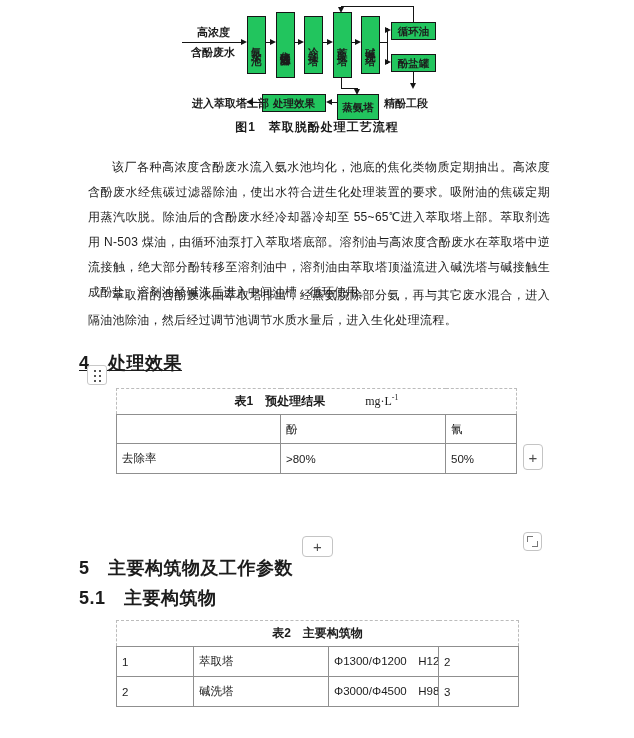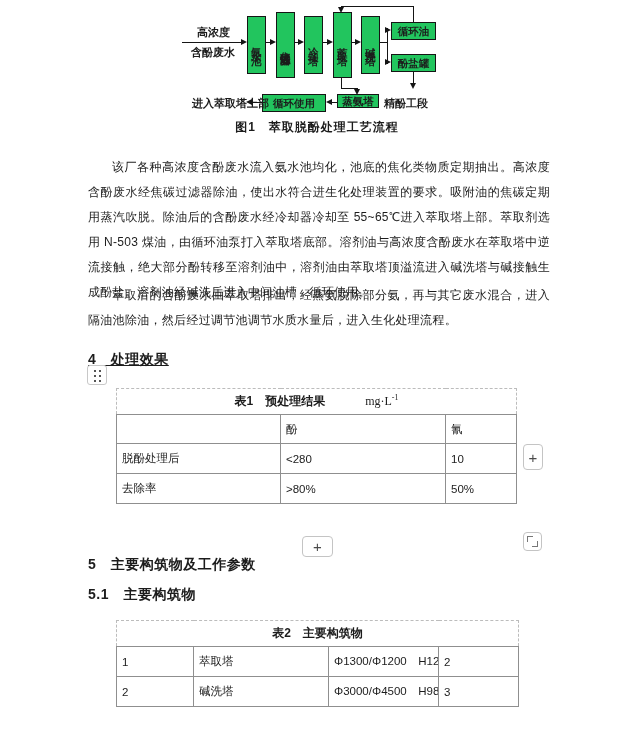--- a/index.html
+++ b/index.html
@@ -17,21 +17,21 @@
   .hline{position:absolute;height:1px;background:#151515;}
   .vline{position:absolute;width:1px;background:#151515;}
   .arr-r{position:absolute;width:0;height:0;border-top:3.5px solid transparent;border-bottom:3.5px solid transparent;border-left:6px solid #151515;}
   .arr-l{position:absolute;width:0;height:0;border-top:3.5px solid transparent;border-bottom:3.5px solid transparent;border-right:6px solid #151515;}
   .arr-d{position:absolute;width:0;height:0;border-left:3.5px solid transparent;border-right:3.5px solid transparent;border-top:6px solid #151515;}
   .fig-caption{position:absolute;top:119px;left:0;width:634px;text-align:center;font-weight:bold;font-size:12px;letter-spacing:1px;}
 
   
   .para{position:absolute;left:88px;width:462px;font-size:12px;line-height:25px;
         text-align:justify;text-indent:24px;letter-spacing:0.3px;}
-  .heading{position:absolute;left:88px;font-size:14px;font-weight:bold;letter-spacing:0.5px;}
+  .heading{position:absolute;left:79px;font-size:18px;font-weight:bold;letter-spacing:0.5px;}
   .underlined{text-decoration:underline;}
 
   
   table{border-collapse:collapse;table-layout:fixed;font-size:11.5px;background:#fff;}
   td{border:1px solid #8f8f8f;padding:0 3px 0 5px;height:29px;vertical-align:middle;overflow:hidden;white-space:nowrap;}
   td.cap{border:1px dashed #bcbcbc;text-align:center;font-weight:bold;height:25px;font-size:12px;padding:0;}
   td.hdr{height:28px;}
   .unit{font-family:"Liberation Serif",serif;font-weight:normal;margin-left:40px;font-size:12px;letter-spacing:0;}
   .unit sup{font-size:8px;}
 
@@ -60,22 +60,22 @@
     <div class="diag-label" style="left:191px;top:45px;">含酚废水</div>
 
     <div class="box tower t3" style="left:247px;top:16px;width:19px;height:58px;">氨水池</div>
     <div class="box tower t5" style="left:276px;top:12px;width:19px;height:66px;">焦碳过滤器</div>
     <div class="box tower t3" style="left:304px;top:16px;width:19px;height:58px;">冷却塔</div>
     <div class="box tower t3" style="left:333px;top:12px;width:19px;height:66px;">萃取塔</div>
     <div class="box tower t3" style="left:361px;top:16px;width:19px;height:58px;">碱洗塔</div>
 
     <div class="box" style="left:391px;top:22px;width:45px;height:18px;">循环油</div>
     <div class="box" style="left:391px;top:54px;width:45px;height:18px;">酚盐罐</div>
-    <div class="box" style="left:337px;top:94px;width:42px;height:14px;">蒸氨塔</div>
-    <div class="box" style="left:262px;top:94px;width:64px;height:18px;">循环使用</div>
+    <div class="box" style="left:337px;top:94px;width:42px;height:26px;">蒸氨塔</div>
+    <div class="box" style="left:262px;top:94px;width:64px;height:18px;">处理效果</div>
 
     <div class="diag-label" style="left:192px;top:96px;">进入萃取塔上部</div>
     <div class="diag-label" style="left:384px;top:96px;">精酚工段</div>
 
     <div>
       <div class="hline" style="left:182px;top:42px;width:59px;"></div>
       <div class="arr-r" style="left:241px;top:39px;"></div>
 
       <div class="hline" style="left:266px;top:42px;width:6px;"></div>
       <div class="arr-r" style="left:270px;top:39px;"></div>
@@ -133,25 +133,20 @@
       <td class="cap" colspan="3">
         <span>表1　预处理结果</span><span class="unit"><span>mg·L</span><sup>-1</sup></span>
       </td>
     </tr>
     <tr>
       <td class="hdr"></td>
       <td class="hdr">酚</td>
       <td class="hdr">氰</td>
     </tr>
     <tr>
-      <td>脱酚处理后</td>
-      <td>&lt;280</td>
-      <td>10</td>
-    </tr>
-    <tr>
       <td>去除率</td>
       <td>&gt;80%</td>
       <td>50%</td>
     </tr>
   </tbody>
     </table>
 
   <button class="btn" style="left:523px;top:444px;width:20px;height:26px;">+</button>
   <button class="btn" style="left:302px;top:536px;width:31px;height:21px;">+</button>
   <button class="btn" style="left:523px;top:532px;width:19px;height:19px;">

